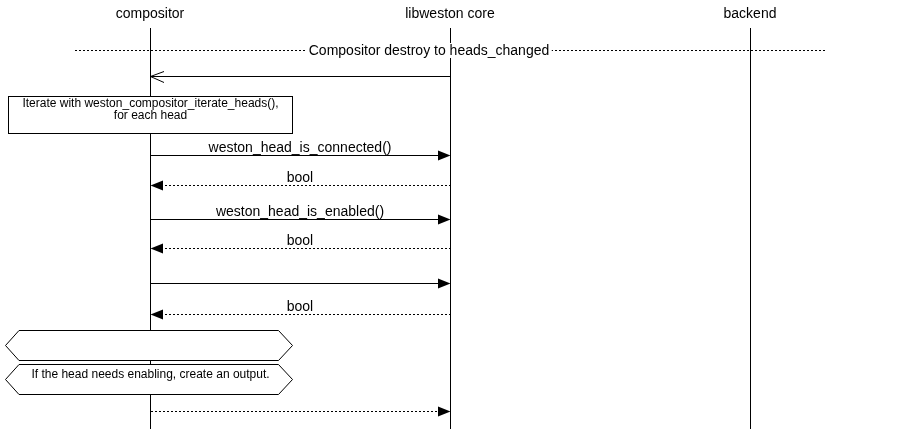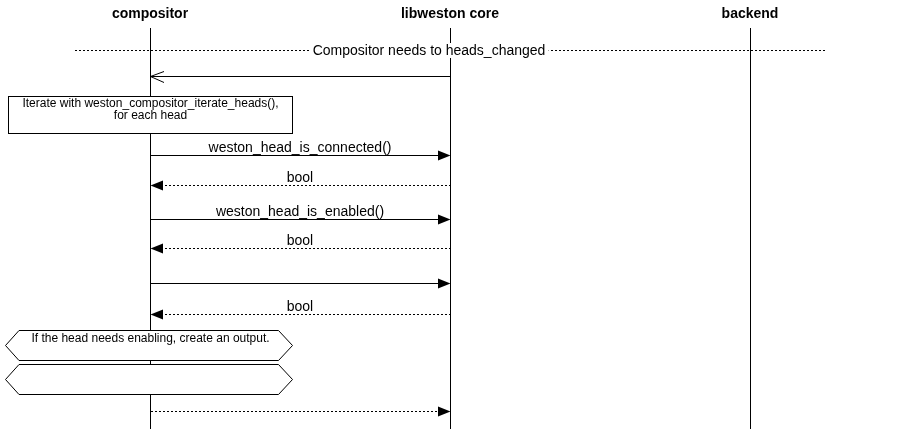--- a/index.html
+++ b/index.html
@@ -24,21 +24,20 @@
   .lbl {
     position: absolute;
     font-size: 14px;
     line-height: 15px;
     white-space: nowrap;
     transform: translateX(-50%);
     text-align: center;
   }
   .participant-label {
     top: 6px;
-    font-weight: bold;
   }
   .divider-label {
     top: 43px;
     background: #ffffff;
     padding: 0 3px;
     height: 15px;
   }
   .wrap-text {
     position: absolute;
     font-size: 12px;
@@ -49,20 +48,21 @@
   .note-box-text {
     left: 20px;
     width: 261px;
     top: 97px;
     line-height: 12px;
   }
   .hex-text {
     left: 23px;
     width: 255px;
     line-height: 13px;
+    margin-top: 36px;
   }
   .hex-text-1 { top: 332px; }
   .hex-text-2 { top: 366px; }
 </style>
 </head>
 <body>
 
 <div class="diagram">
 
   <svg width="900" height="429" viewBox="0 0 900 429" shape-rendering="crispEdges">
@@ -117,21 +117,21 @@
     <g>
       <line x1="150.5" y1="411.5" x2="439" y2="411.5" stroke="#000" stroke-width="1" stroke-dasharray="2,2"></line>
       <polygon points="450.5,411.5 438,406.5 438,416.5" fill="#000" shape-rendering="auto"></polygon>
     </g>
   </svg>
 
   <div class="lbl participant-label" style="left:150px">compositor</div>
   <div class="lbl participant-label" style="left:450px">libweston core</div>
   <div class="lbl participant-label" style="left:750px">backend</div>
 
-  <div class="lbl divider-label" style="left:429px">Compositor needs to heads_changed</div>
+  <div class="lbl divider-label" style="left:429px">Compositor destroy to heads_changed</div>
 
   <div class="lbl" style="left:300px; top:140px">weston_head_is_connected()</div>
   <div class="lbl" style="left:300px; top:170px">bool</div>
   <div class="lbl" style="left:300px; top:204px">weston_head_is_enabled()</div>
   <div class="lbl" style="left:300px; top:233px">bool</div>
   <div class="lbl" style="left:300px; top:299px">bool</div>
 
   <div class="wrap-text note-box-text">Iterate with weston_compositor_iterate_heads(), for each head</div>
 
   <div class="wrap-text hex-text hex-text-1">If the head needs enabling, create an output.</div>

